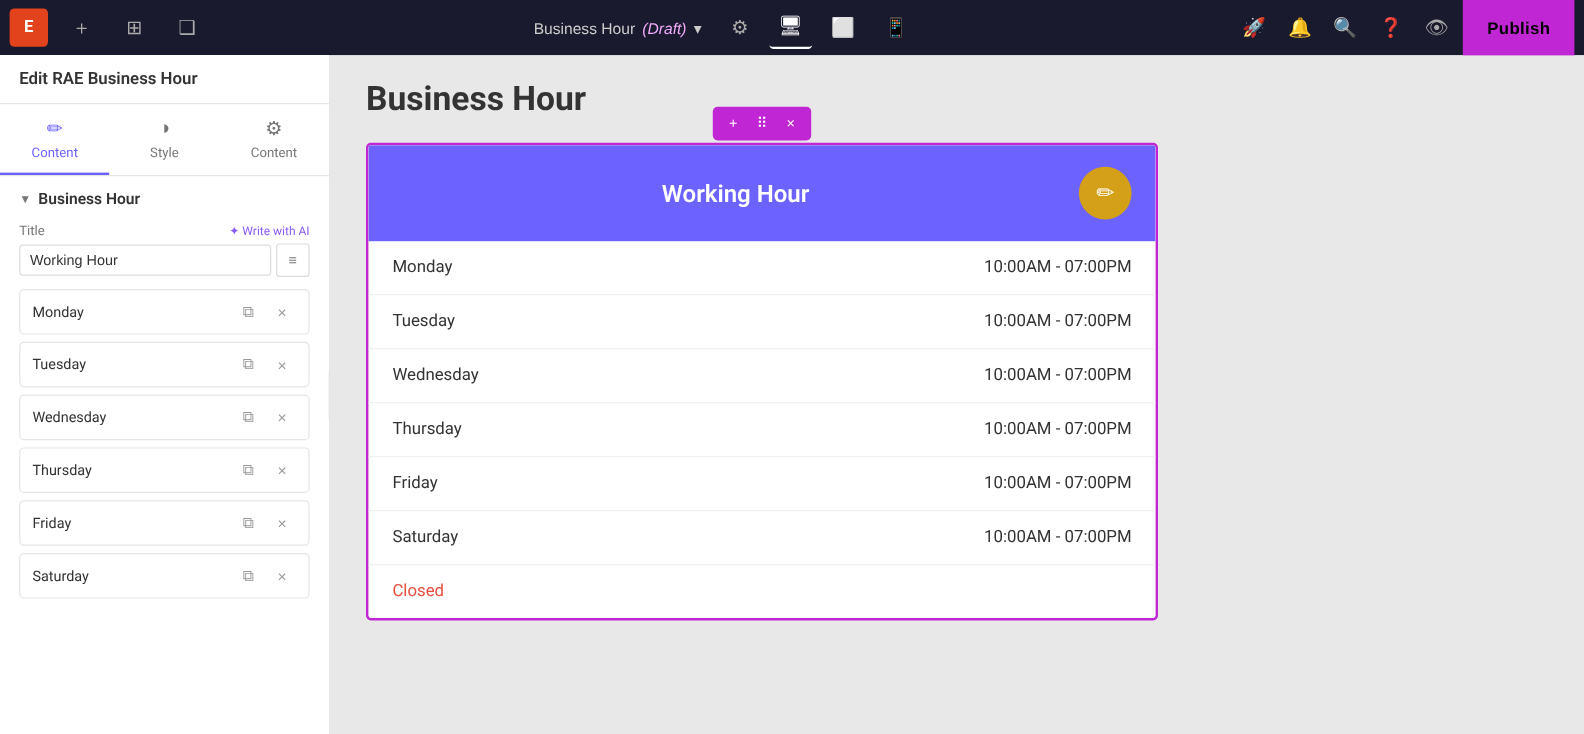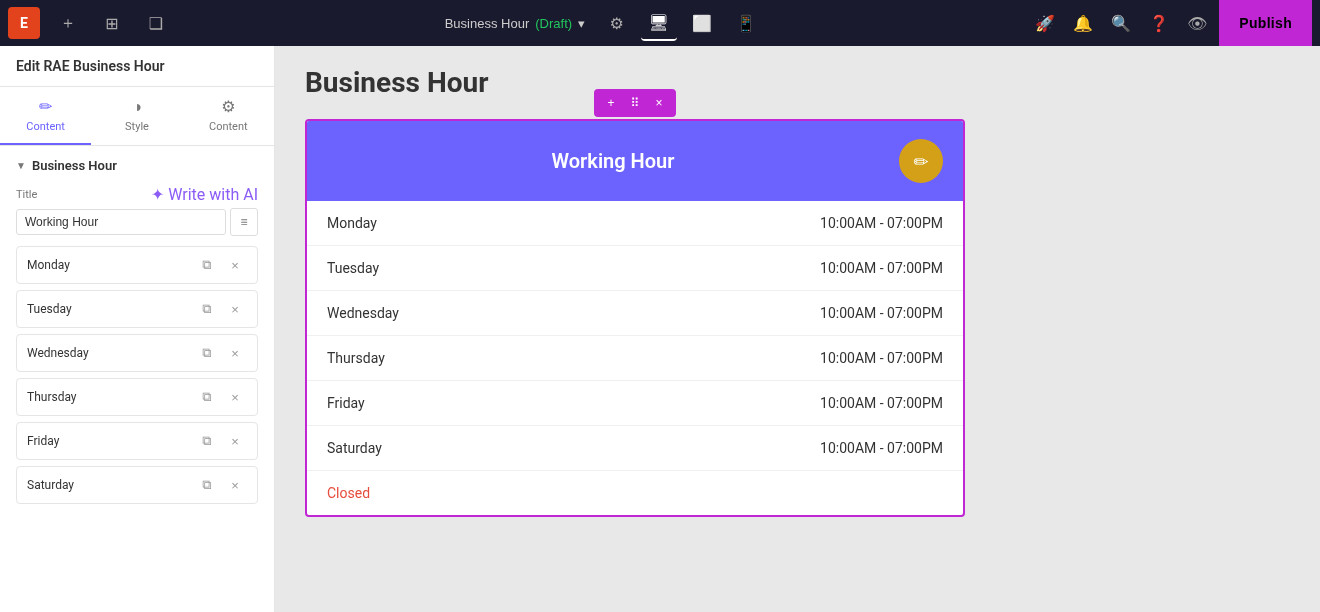--- a/index.html
+++ b/index.html
@@ -28,21 +28,21 @@
       width: 32px; height: 32px; display: flex; align-items: center; justify-content: center;
       color: #aaa; cursor: pointer; border-radius: 4px;
       background: transparent; border: none; font-size: 16px;
     }
 
     .page-title-btn {
       display: flex; align-items: center; gap: 6px;
       color: #ccc; font-size: 13px; cursor: pointer;
       background: transparent; border: none; padding: 4px 8px; border-radius: 4px;
     }
-    .page-title-btn .draft { color: #22c55e; }
+    .page-title-btn .draft { font-style: italic; color: #f0abfc; }
 
     .device-btn {
       width: 36px; height: 36px; display: flex; align-items: center; justify-content: center;
       color: #aaa; cursor: pointer; border-radius: 4px; background: transparent; border: none; font-size: 16px;
     }
     .device-btn.active { color: white; border-bottom: 2px solid white; }
 
     .publish-btn {
       background: #c026d3; color: #000000; border: none; padding: 0 20px;
       height: 64px; font-size: 14px; font-weight: 600; cursor: pointer; letter-spacing: 0.3px;
@@ -79,21 +79,21 @@
       font-size: 13px; font-weight: 600; color: #333; margin-bottom: 12px; cursor: pointer;
     }
     .section-header .chevron { font-size: 10px; color: #777; }
 
     .field-row { margin-bottom: 10px; }
     .field-label {
       font-size: 11px; color: #777; margin-bottom: 4px;
       display: flex; align-items: center; justify-content: space-between;
     }
     .write-ai {
-      font-size: 16px; color: #8b5cf6; cursor: pointer;
+      font-size: 10px; color: #8b5cf6; cursor: pointer;
       display: flex; align-items: center; gap: 3px;
     }
     .field-input-row {
       display: flex; align-items: center; gap: 4px;
     }
     .field-input {
       flex: 1; border: 1px solid #ddd; border-radius: 3px; padding: 5px 8px;
       font-size: 12px; color: #333;
     }
     .field-input-icon {

